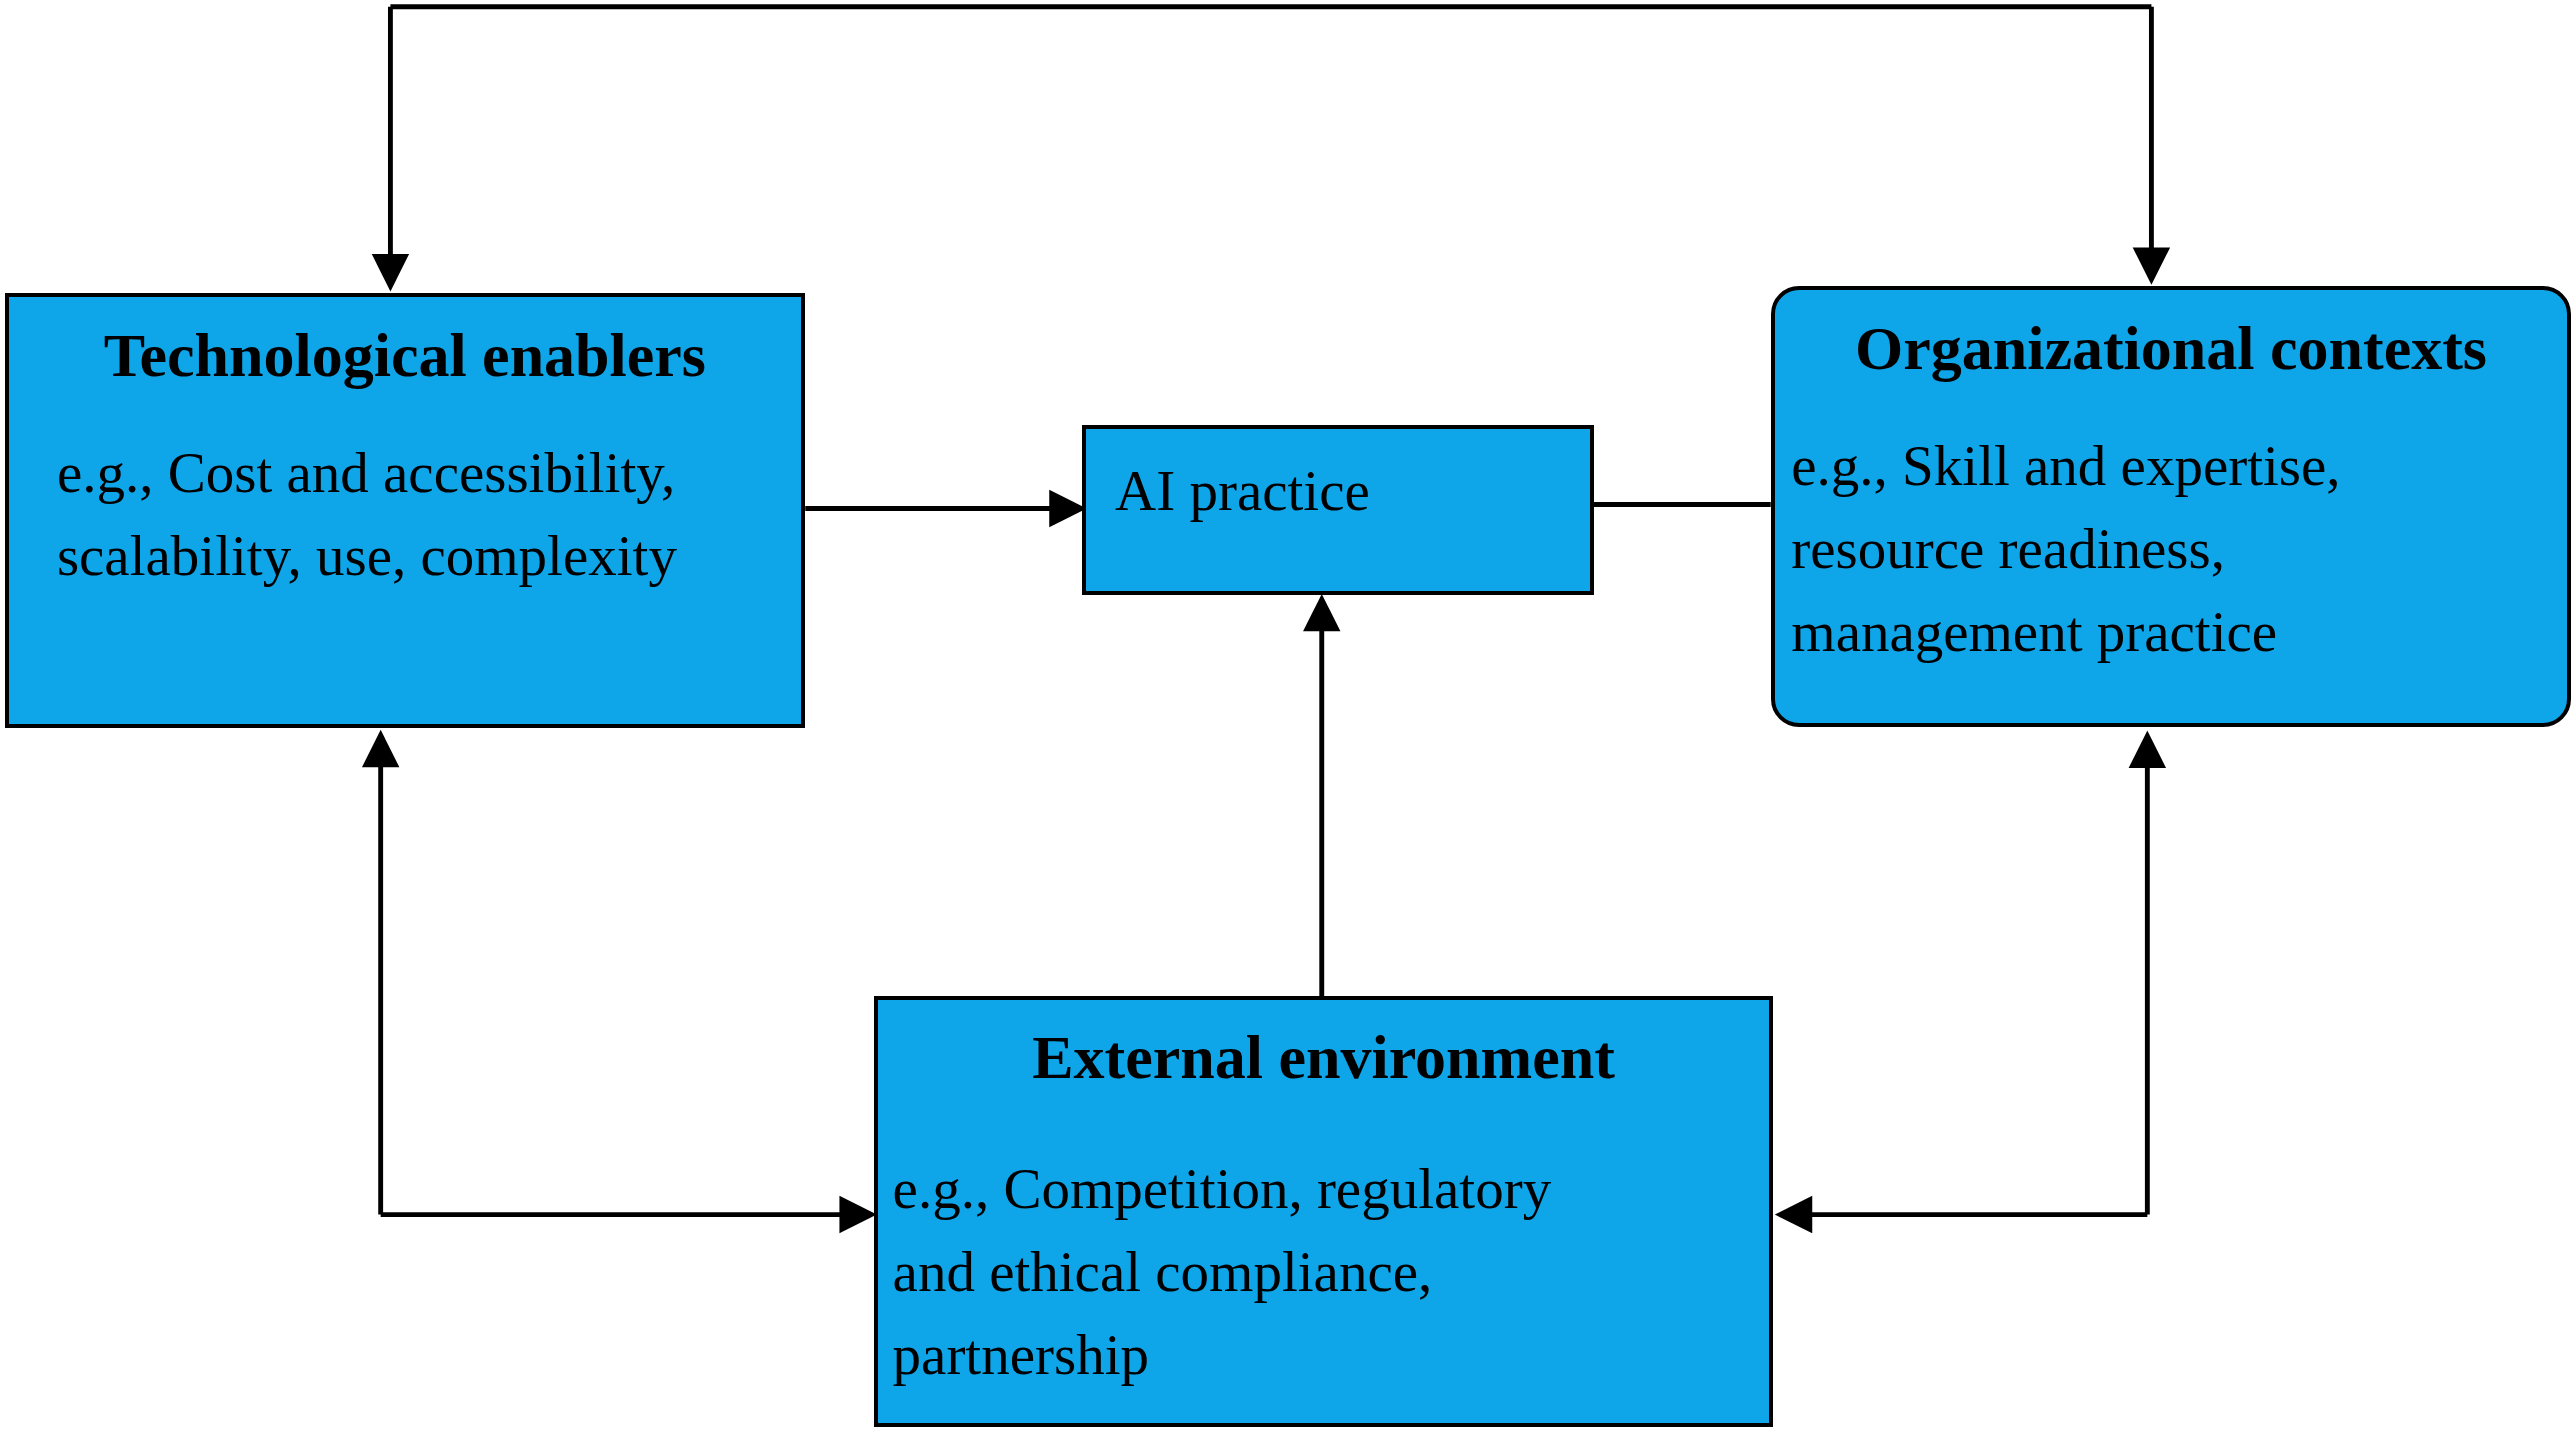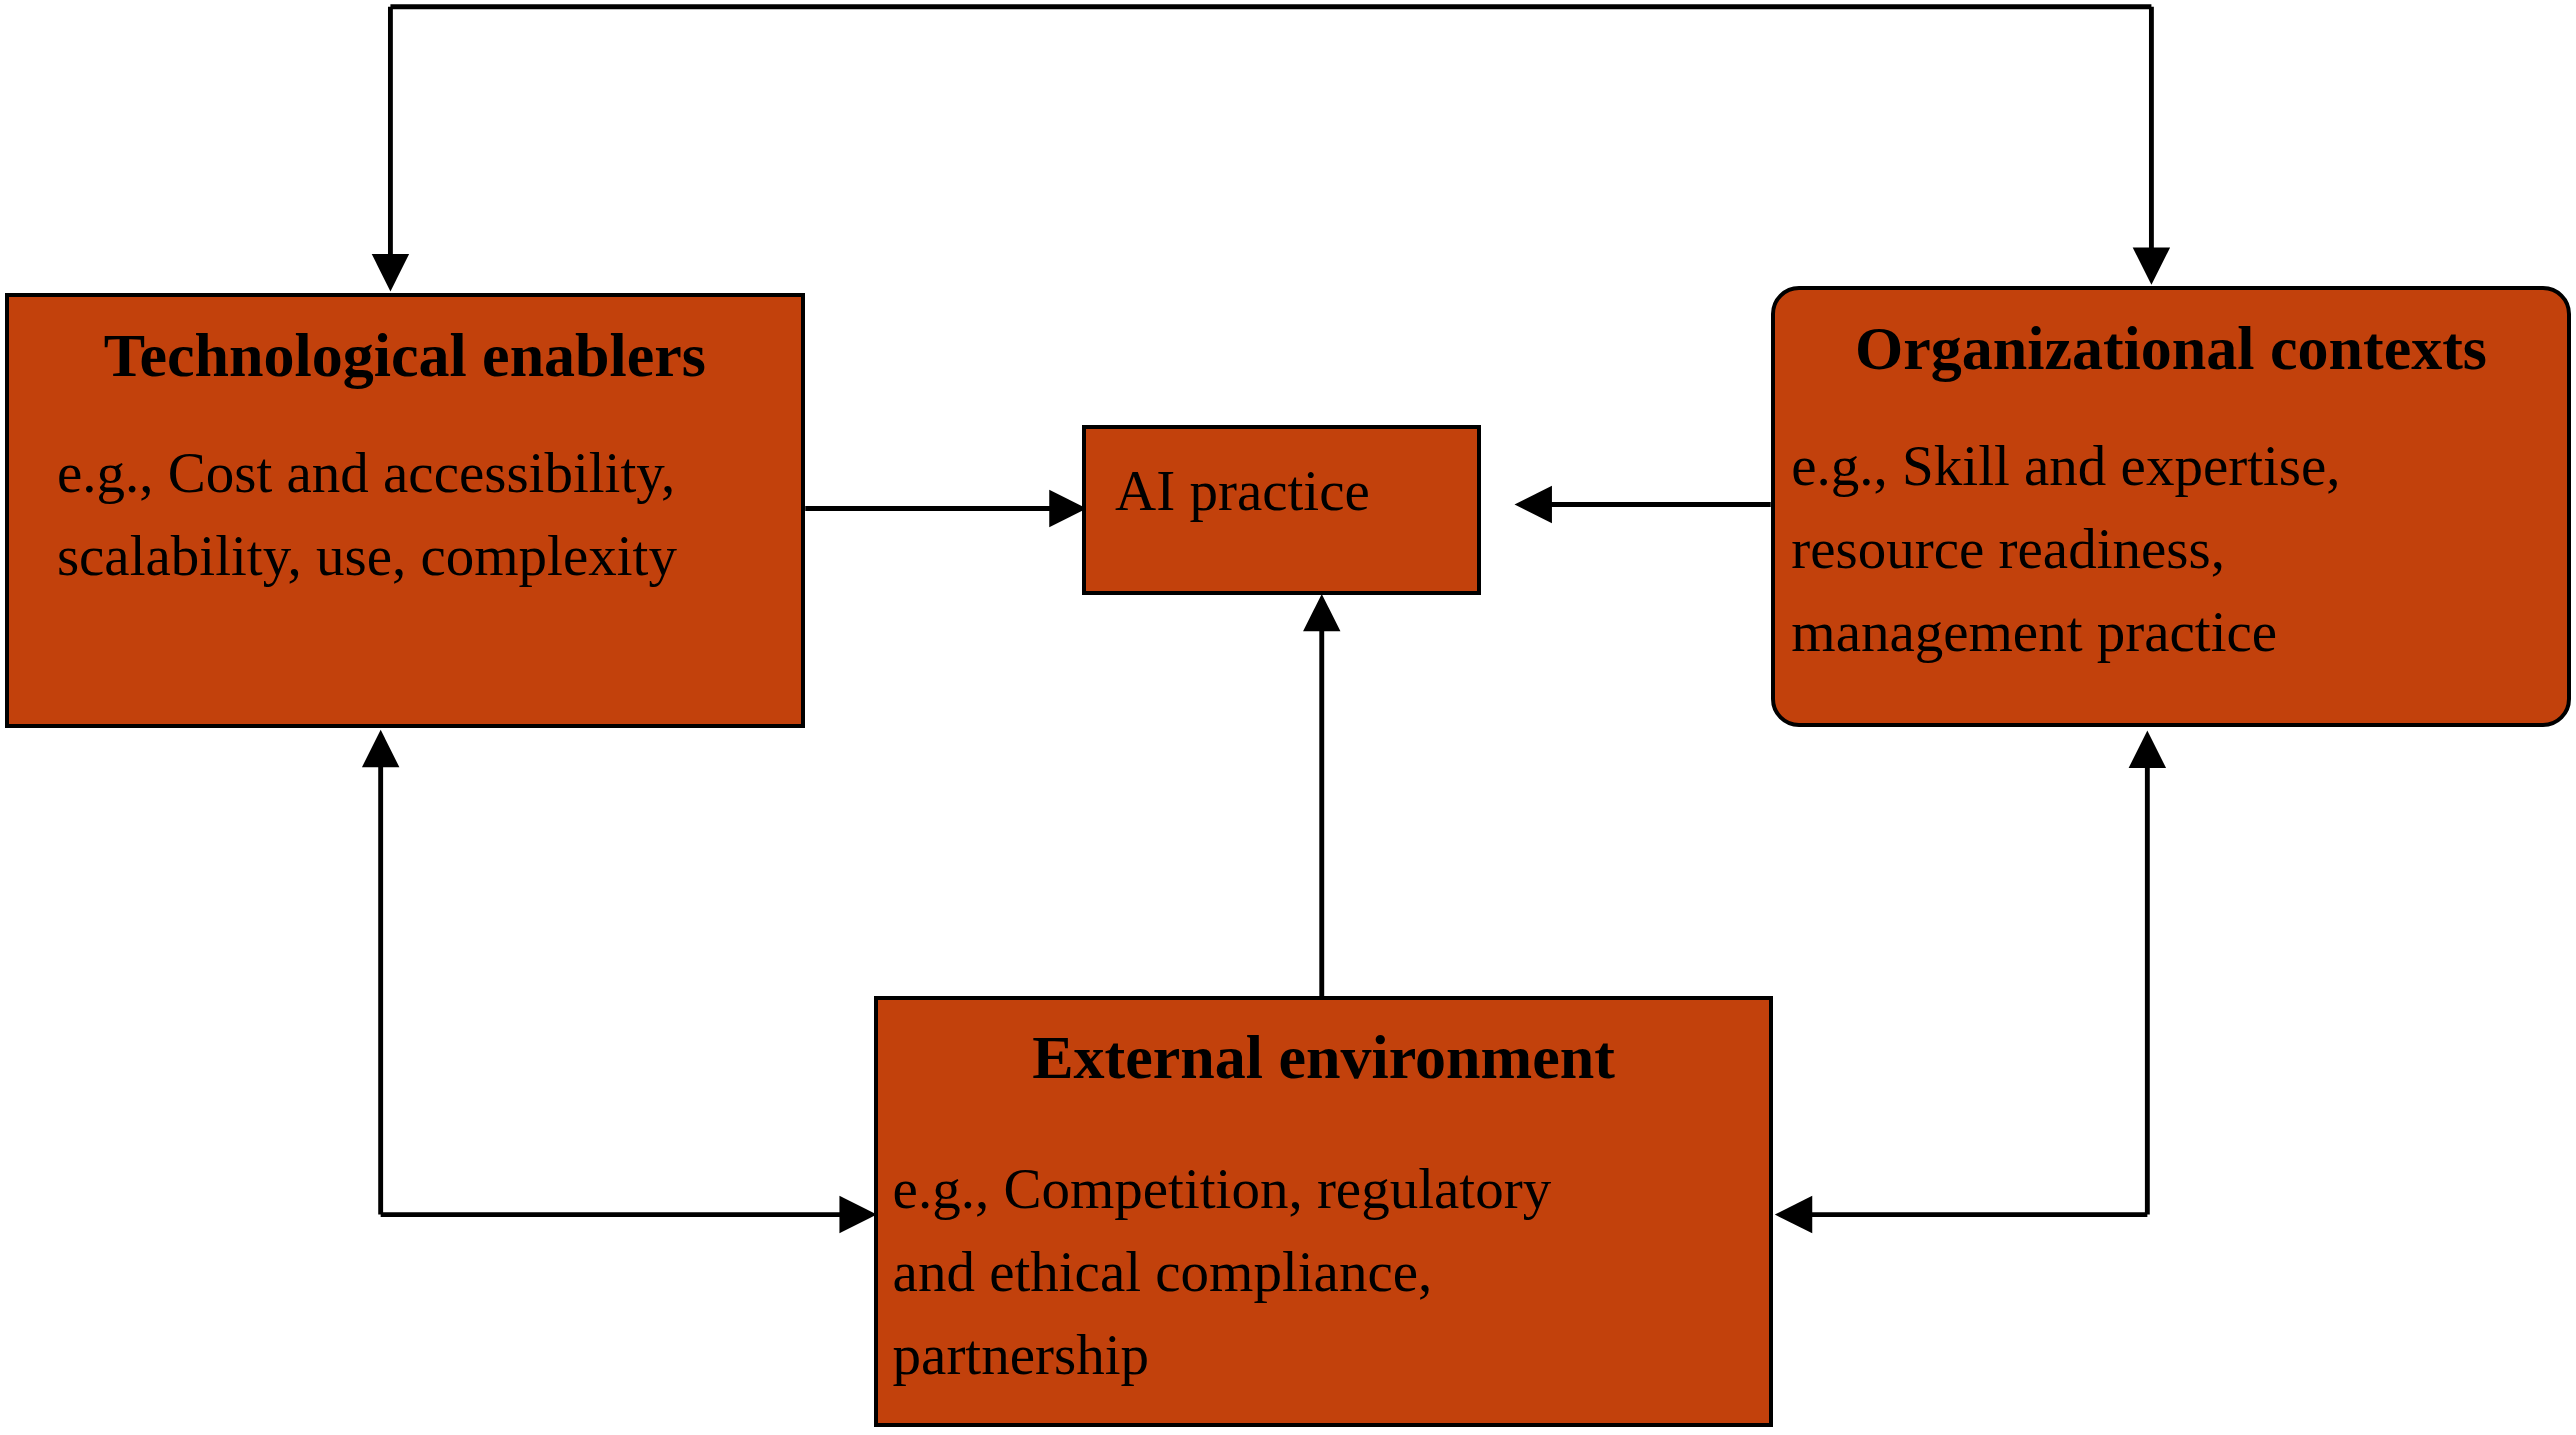--- a/index.html
+++ b/index.html
@@ -27,21 +27,21 @@
     stroke: #000000;
     stroke-width: 6;
   }
   svg.arrows-layer polygon {
     fill: #000000;
     stroke: none;
   }
   .box {
     position: absolute;
     box-sizing: border-box;
-    background: #c2410c;
+    background: #0ea5e9;
     border: 4.1px solid #000000;
     font-size: 57px;
     line-height: 83px;
     white-space: nowrap;
   }
   .box-title {
     font-weight: bold;
     font-size: 62px;
     text-align: center;
     line-height: 83px;
@@ -51,21 +51,21 @@
   }
   
   .box-tech { left: 4.9px; top: 293px; width: 800px; height: 435px; padding-top: 17px; }
   .box-tech .box-title { margin-bottom: 34px; }
   .box-tech .box-body { padding-left: 48px; }
   
   .box-org { left: 1771px; top: 286px; width: 800px; height: 441px; padding-top: 17px; border-radius: 28px; }
   .box-org .box-title { margin-bottom: 34px; }
   .box-org .box-body { padding-left: 16.3px; }
   
-  .box-ai { left: 1082px; top: 425px; width: 399px; height: 170px; padding-top: 19.5px; }
+  .box-ai { left: 1082px; top: 425px; width: 512px; height: 170px; padding-top: 19.5px; }
   .box-ai .box-title { font-weight: normal; font-size: 57px; text-align: left; padding-left: 29px; }
   
   .box-ext { left: 874px; top: 996px; width: 899px; height: 431px; padding-top: 15.5px; }
   .box-ext .box-title { margin-bottom: 48px; }
   .box-ext .box-body { padding-left: 14.6px; }
 </style>
 </head>
 <body>
 
 <div class="canvas">

